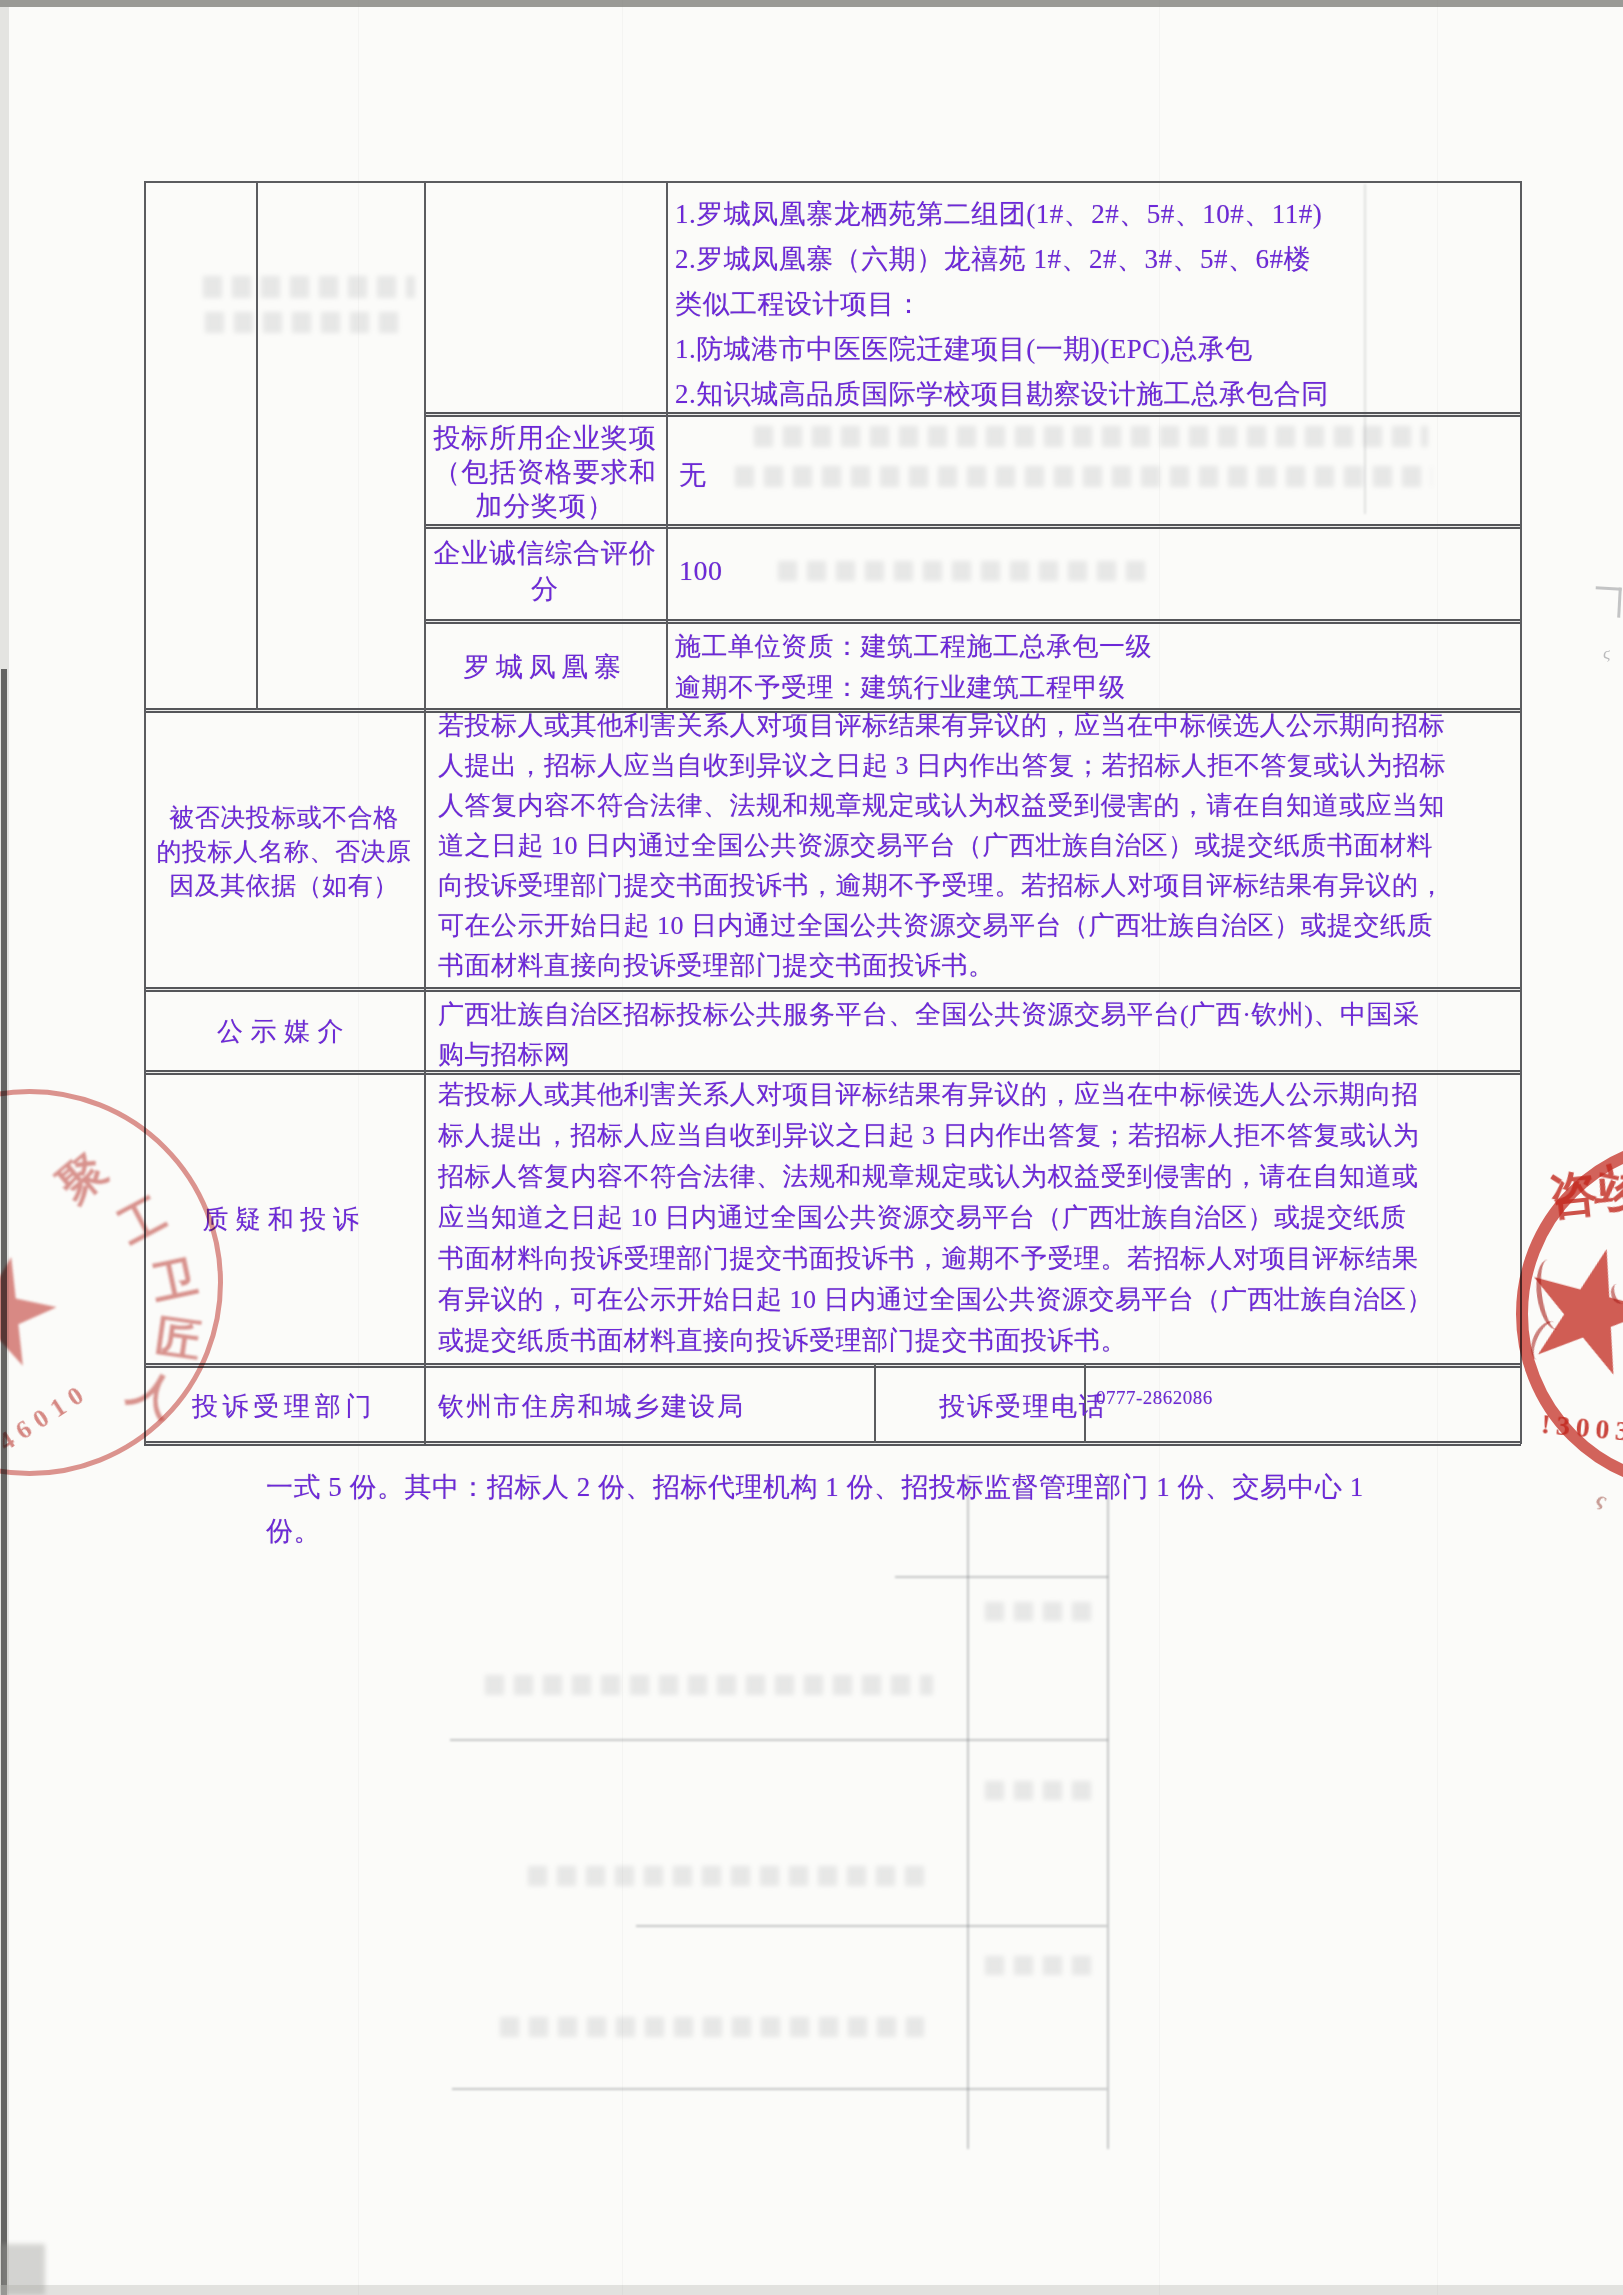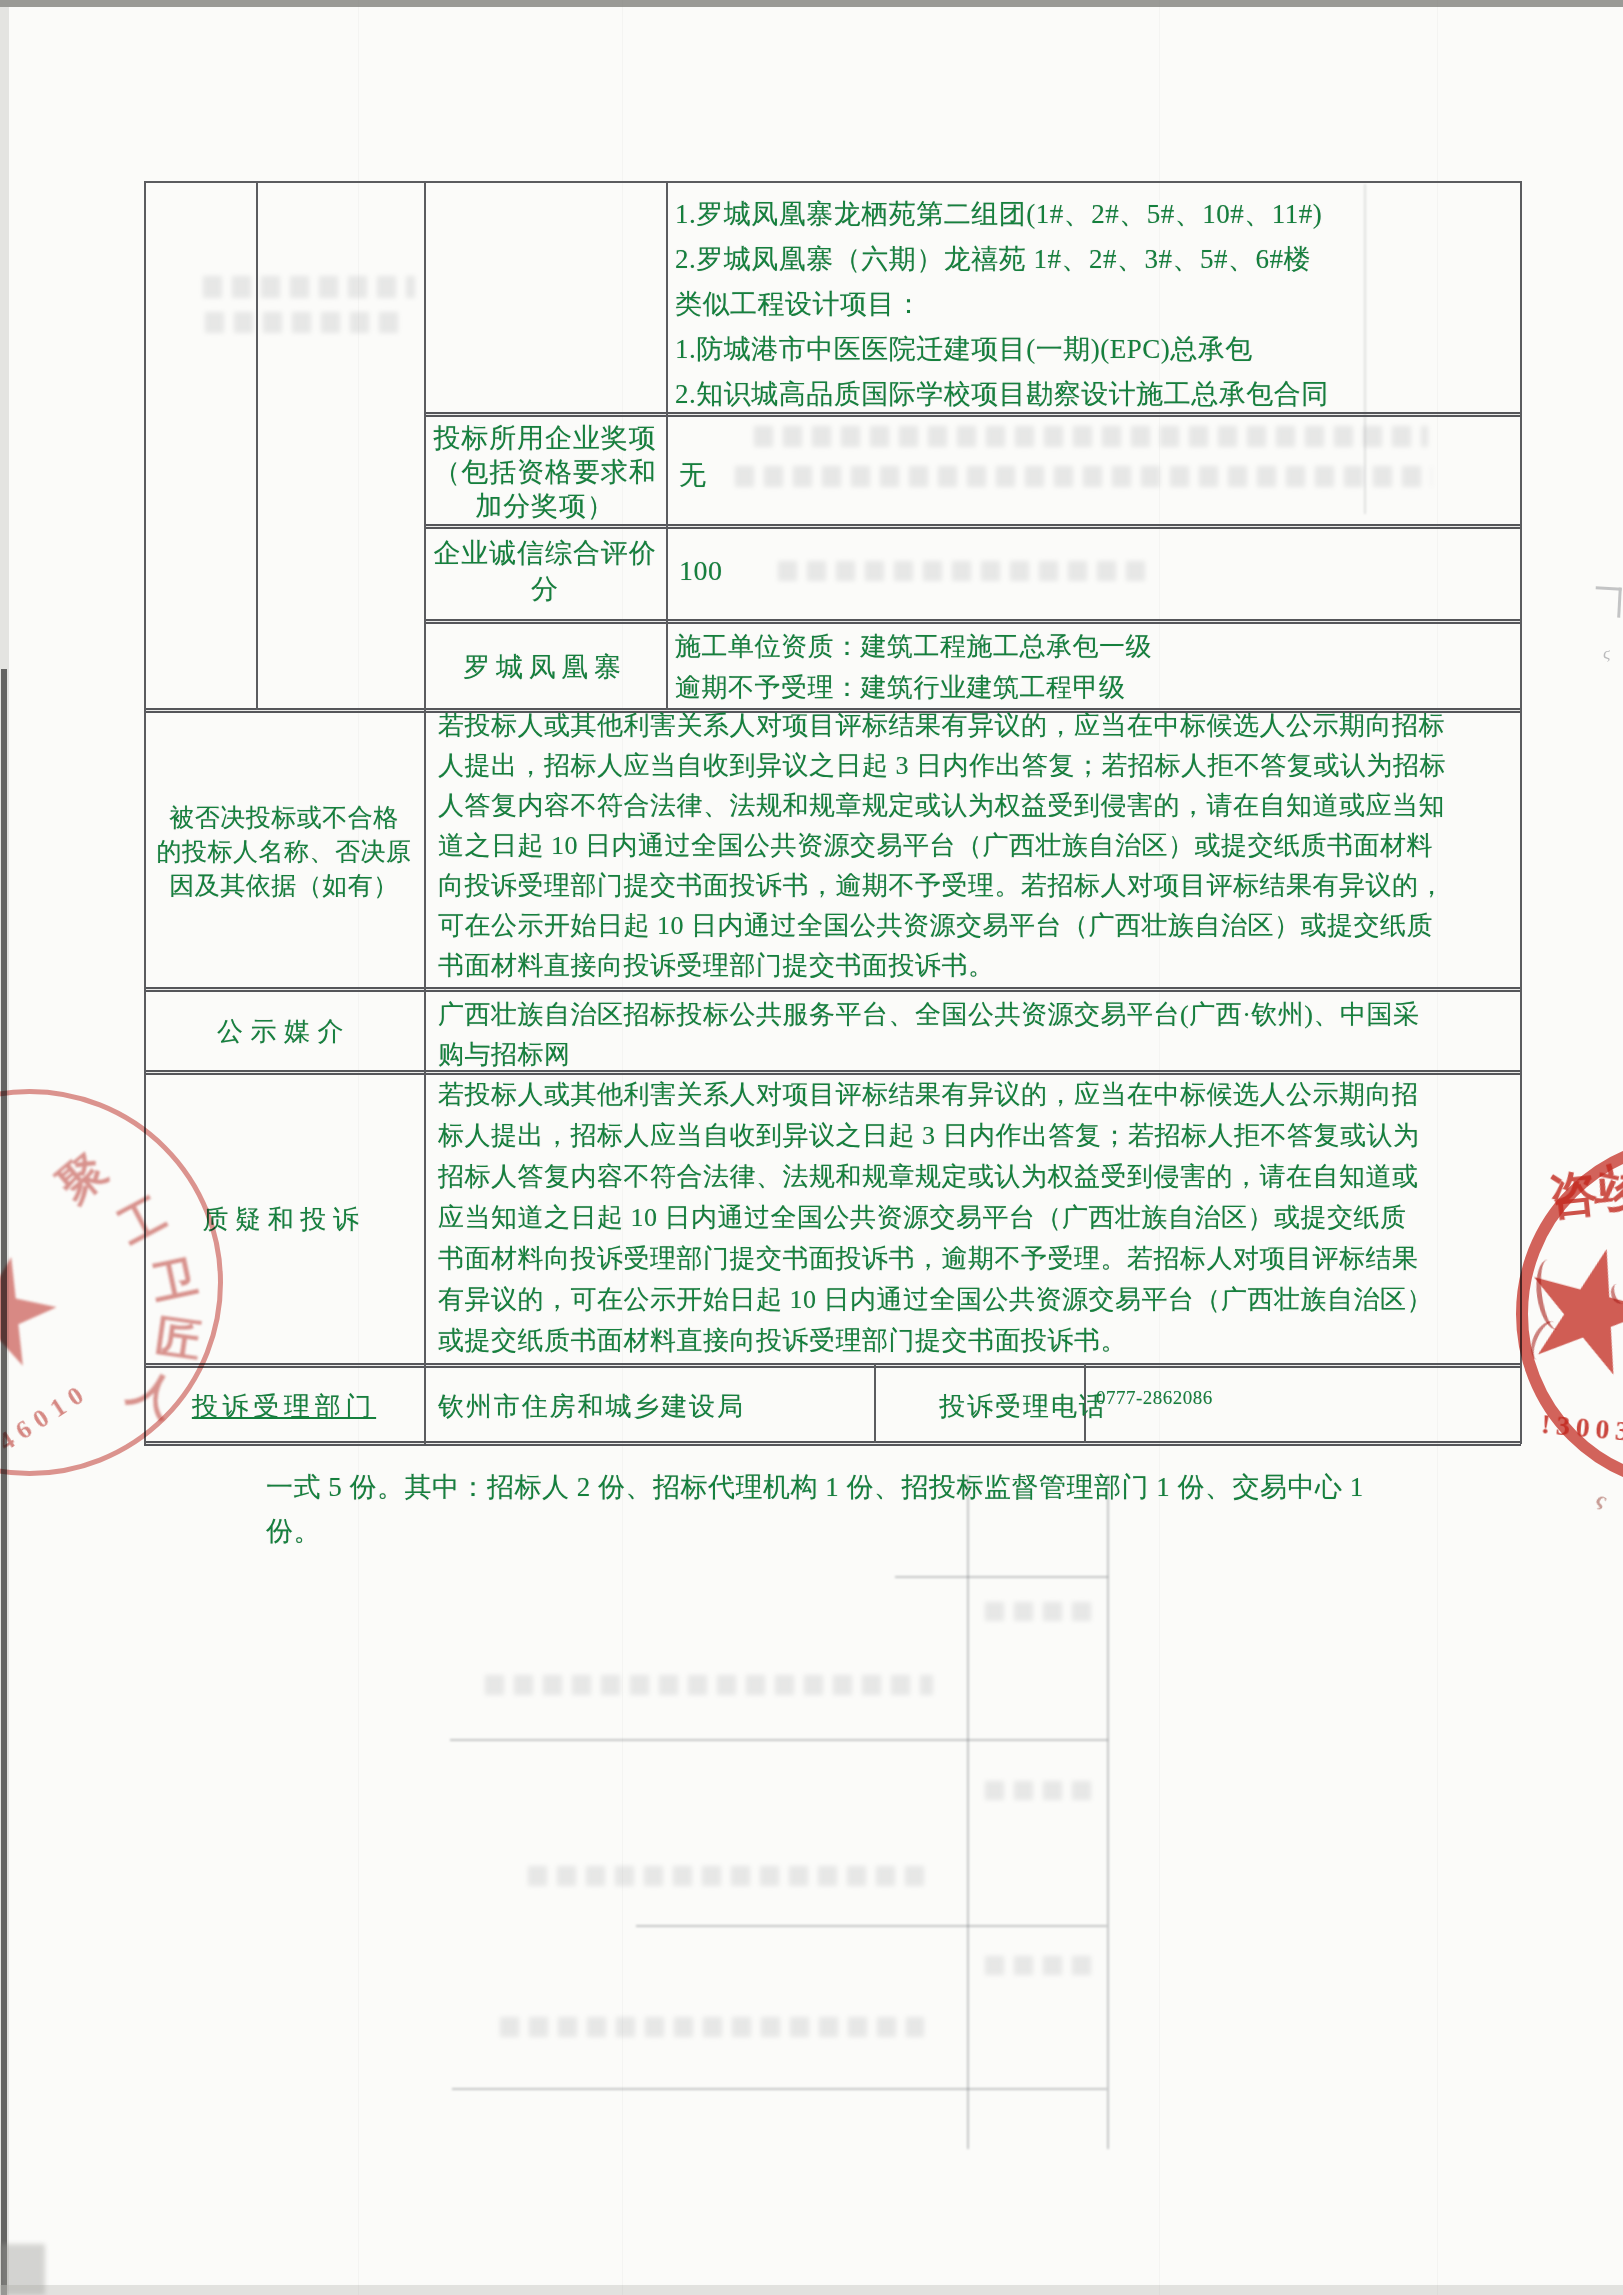--- a/index.html
+++ b/index.html
@@ -8,21 +8,21 @@
     background:#fbfbf9;
     font-family:"Liberation Serif","DejaVu Serif",serif;
   }
   .abs{position:absolute;}
   
   .hl{position:absolute;height:2.4px;background:#5b5c5f;}
   .hl2{position:absolute;height:4.7px;
        background:linear-gradient(to bottom,#55565a 0 1.9px,rgba(130,130,132,.12) 1.9px 2.8px,#55565a 2.8px 4.7px);}
   .vl{position:absolute;width:1.9px;background:#5b5c5f;}
   
-  .t{position:absolute;color:#15803d;white-space:pre-line;
+  .t{position:absolute;color:#6d28d9;white-space:pre-line;
      text-shadow:0 0 0.9px rgba(70,72,78,.35);letter-spacing:0.5px;}
   .ctr{text-align:center;}
   
   .ghost{position:absolute;filter:blur(2.4px);opacity:.16;
      background:repeating-linear-gradient(90deg,rgba(95,98,104,.8) 0 19px,transparent 19px 29px);}
   .gline{position:absolute;background:rgba(110,112,118,.38);filter:blur(0.9px);}
   .streak{position:absolute;top:0;height:2295px;width:1.4px;background:rgba(120,122,126,.05);}
   
   .stamp{position:absolute;mix-blend-mode:multiply;}
   .ring{position:absolute;border-radius:50%;}
@@ -119,21 +119,21 @@
 
   <div class="t ctr" style="left:144px;top:1202px;width:280px;font-size:26px;letter-spacing:6.6px;">质疑和投诉</div>
   <div class="t" style="left:438px;top:1074px;width:1060px;font-size:26px;line-height:41px;">若投标人或其他利害关系人对项目评标结果有异议的，应当在中标候选人公示期向招
 标人提出，招标人应当自收到异议之日起 3 日内作出答复；若招标人拒不答复或认为
 招标人答复内容不符合法律、法规和规章规定或认为权益受到侵害的，请在自知道或
 应当知道之日起 10 日内通过全国公共资源交易平台（广西壮族自治区）或提交纸质
 书面材料向投诉受理部门提交书面投诉书，逾期不予受理。若招标人对项目评标结果
 有异议的，可在公示开始日起 10 日内通过全国公共资源交易平台（广西壮族自治区）
 或提交纸质书面材料直接向投诉受理部门提交书面投诉书。</div>
 
-  <div class="t ctr" style="left:144px;top:1389px;width:280px;font-size:26px;letter-spacing:4.7px;text-decoration:underline;">投诉受理部门</div>
+  <div class="t ctr" style="left:144px;top:1389px;width:280px;font-size:26px;letter-spacing:4.7px;">投诉受理部门</div>
   <div class="t" style="left:438px;top:1389px;font-size:26px;letter-spacing:1.9px;">钦州市住房和城乡建设局</div>
   <div class="t ctr" style="left:874px;top:1389px;width:210px;font-size:26px;letter-spacing:1.9px;margin-left:44px;">投诉受理电话</div>
   <div class="t" style="left:1096px;top:1387px;font-size:19px;font-weight:500;">0777-2862086</div>
 </div>
 
 <div class="t" style="left:266px;top:1465px;width:1140px;font-size:27px;line-height:44px;">一式 5 份。其中：招标人 2 份、招标代理机构 1 份、招投标监督管理部门 1 份、交易中心 1
 份。</div>
 
 <div class="stamp" style="left:0;top:0;width:1623px;height:2295px;pointer-events:none;">
   <div class="ring" style="left:-164px;top:1089px;width:377px;height:377px;border:5.2px solid rgba(191,44,36,.5);filter:blur(0.7px);"></div>

